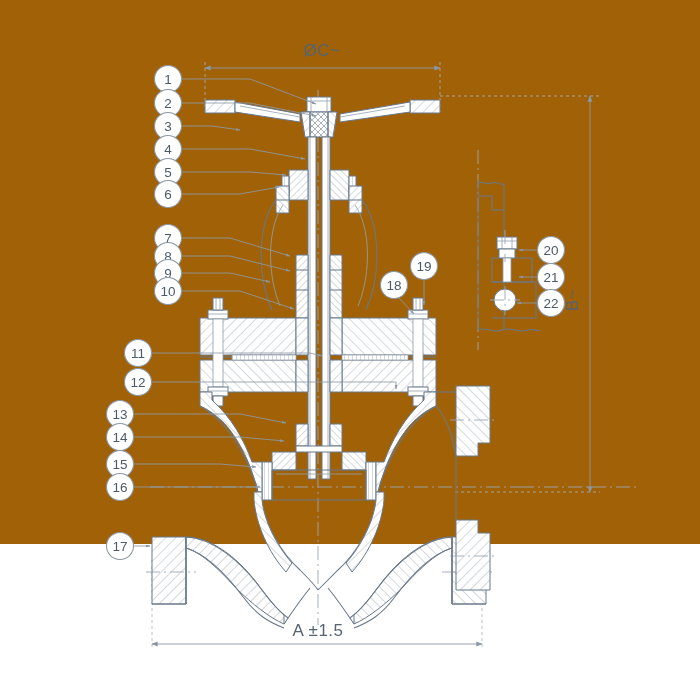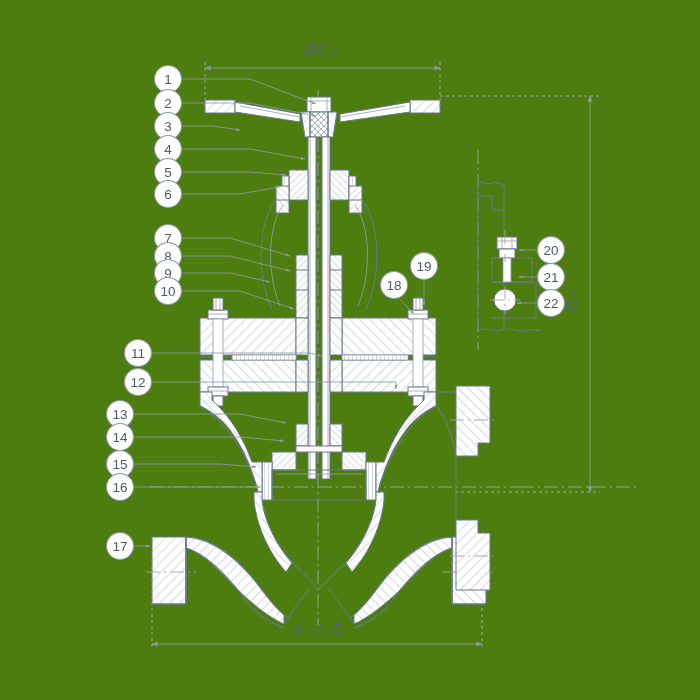--- a/index.html
+++ b/index.html
@@ -10,22 +10,22 @@
   }
   body {
     width: 700px;
     height: 700px;
     overflow: hidden;
     font-family: "Liberation Sans", sans-serif;
   }
   #drawing-root {
     position: relative;
     width: 700px;
-    height: 700px;
-    background: #4d7c0f;
+    height: 544px;
+    background: #a16207;
   }
   svg#valve-drawing {
     display: block;
     width: 700px;
     height: 700px;
   }
   .ln-thin { fill: none; stroke: #93a0ad; stroke-width: 0.8; }
   .ln-obj { fill: none; stroke: #69788a; stroke-width: 1.05; }
   .ln-dim { fill: none; stroke: #8c99a6; stroke-width: 0.9; }
   .ln-ext { fill: none; stroke: #a8b3be; stroke-width: 0.8;

